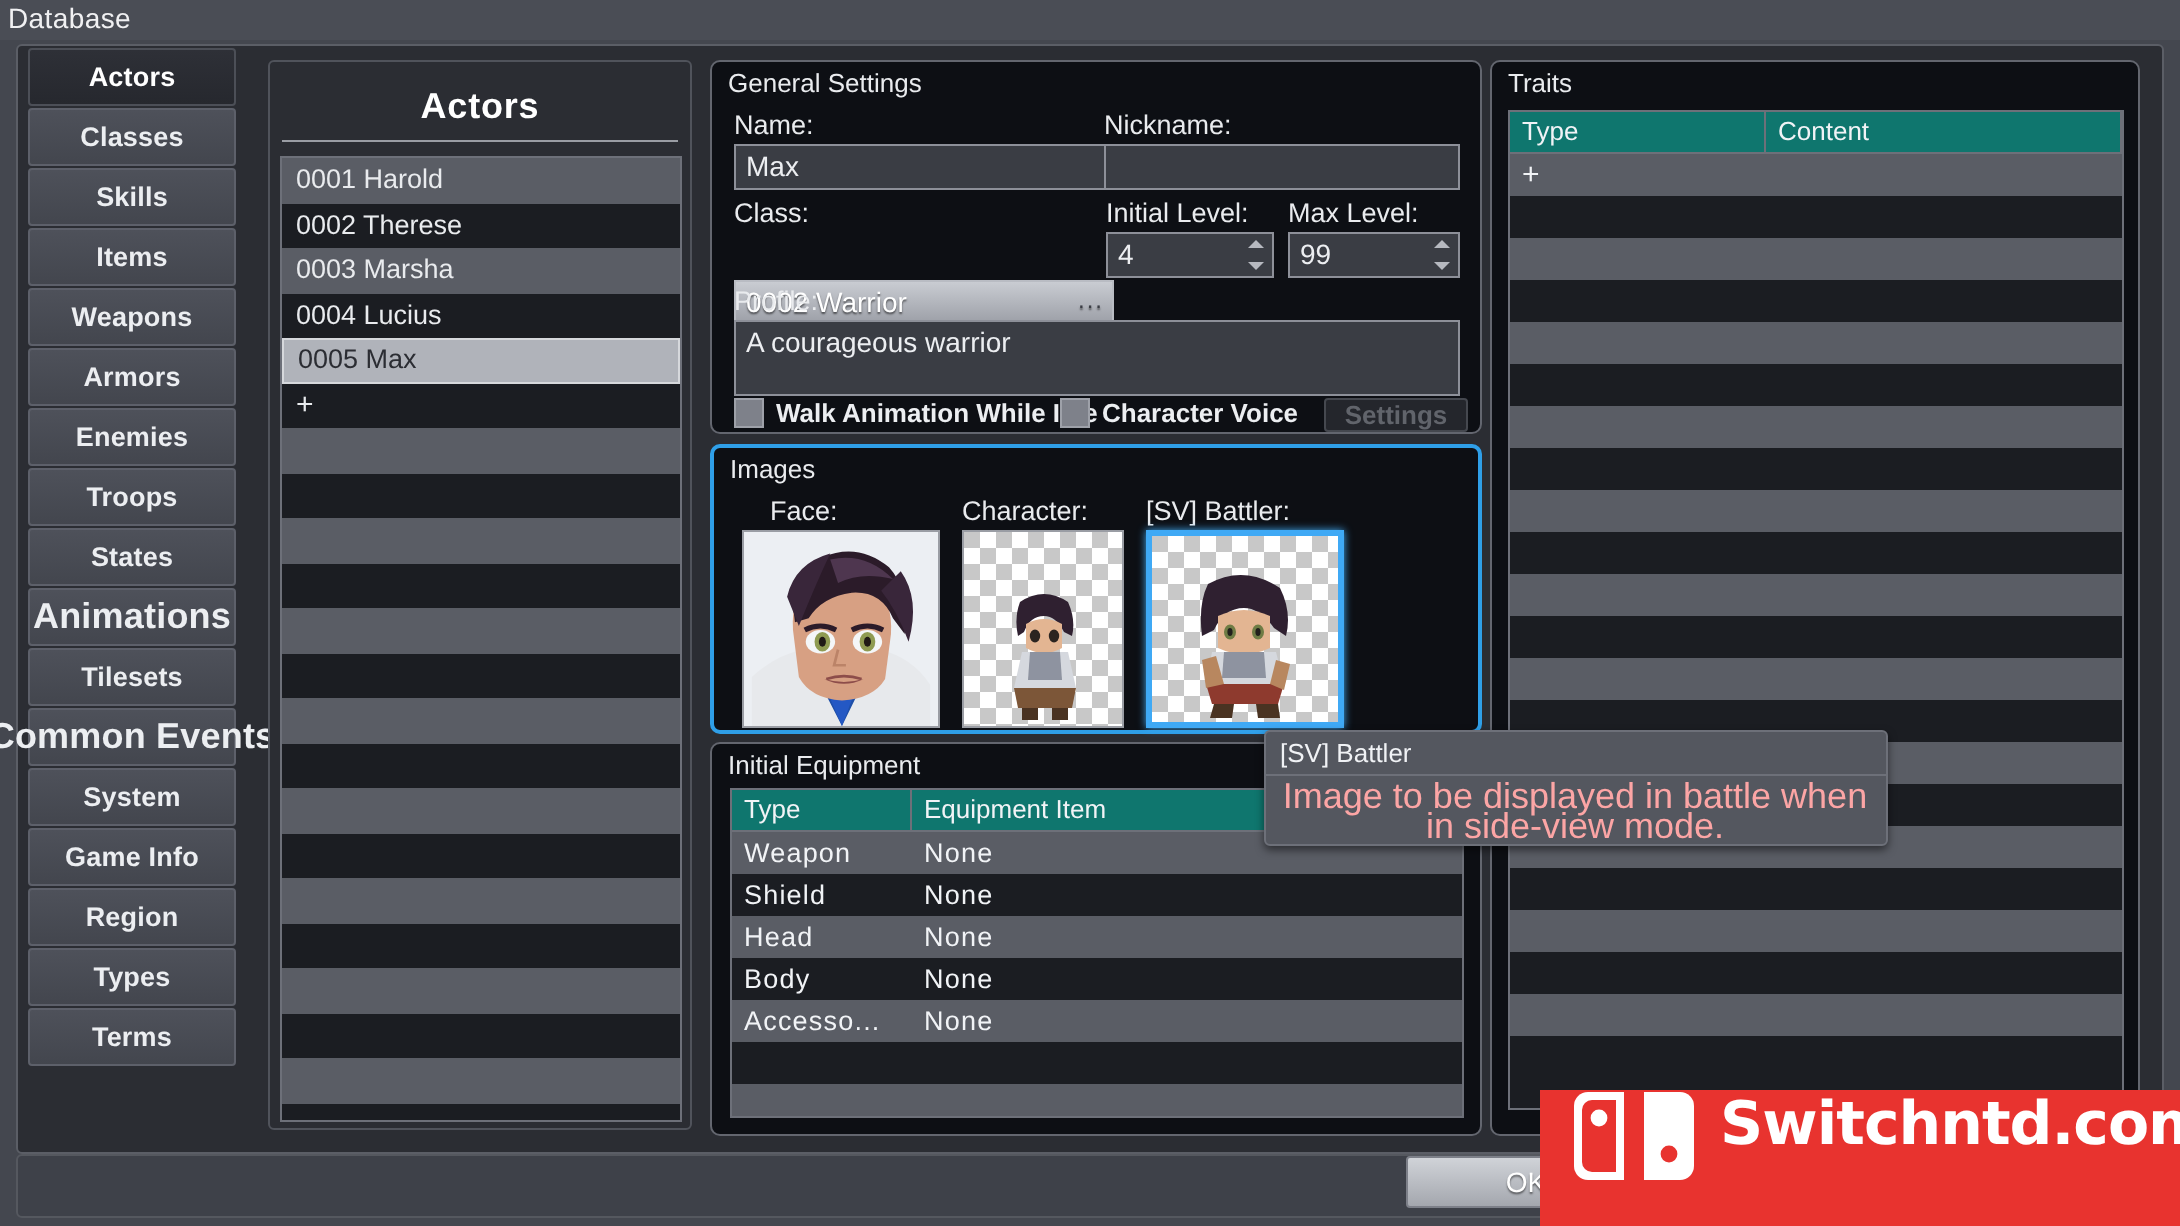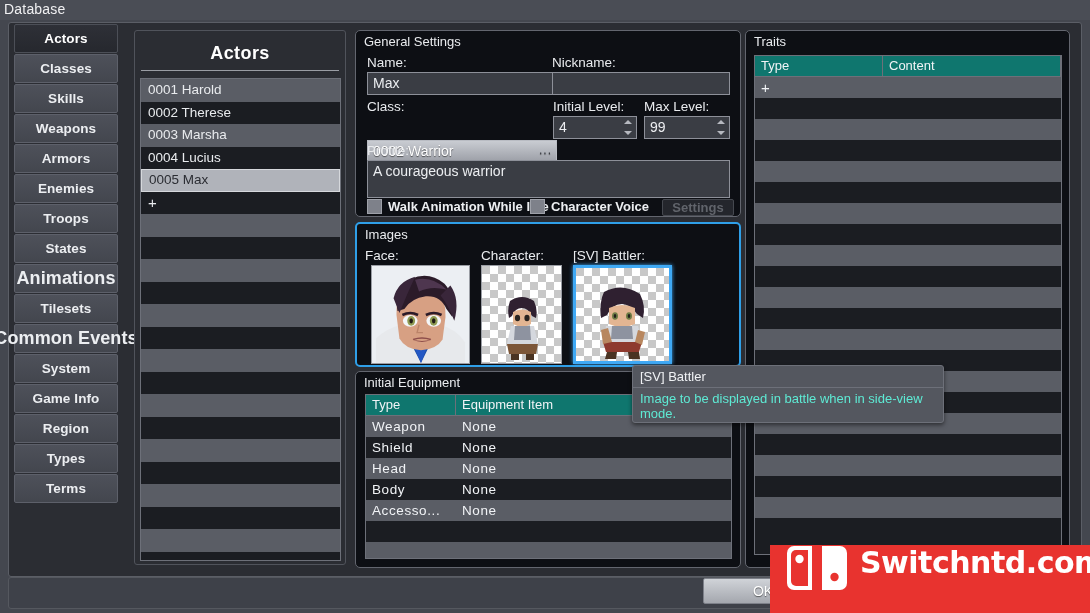--- a/index.html
+++ b/index.html
@@ -294,24 +294,25 @@
     box-shadow: 0 2px 4px rgba(0,0,0,.5);
     z-index: 40;
   }
   .tt-title {
     color: #f0f2f5;
     font-size: 13px;
     padding: 3px 0 0 7px;
   }
   .tt-sep { height: 1px; background: #6d7079; margin: 3px 0 0 0; }
   .tt-body {
-    color: #5eead4;
-    font-size: 13px;
+    color: #fca5a5;
+    font-size: 18px;
     line-height: 15px;
     padding: 3px 8px 0 7px;
+    text-align: center;
   }
 
   
   .ok-btn {
     position: absolute;
     left: 703px; top: 578px;
     width: 120px; height: 26px;
     background: linear-gradient(to bottom, #d0d3d8 0%, #a4a7ae 100%);
     border: 1px solid #7d8089;
     border-radius: 2px;
@@ -361,20 +362,23 @@
       <div class="tab selected">
         <span>Actors</span>
       </div>
       <div class="tab">
         <span>Classes</span>
       </div>
       <div class="tab">
         <span>Skills</span>
       </div>
       <div class="tab">
+        <span>Items</span>
+      </div>
+      <div class="tab">
         <span>Weapons</span>
       </div>
       <div class="tab">
         <span>Armors</span>
       </div>
       <div class="tab">
         <span>Enemies</span>
       </div>
       <div class="tab">
         <span>Troops</span>
@@ -481,21 +485,21 @@
       <div class="checkrow" style="left:174px; top:168px;">
         <span class="checkbox"></span>
         <span>Character Voice</span>
       </div>
       <div class="settings-btn">Settings</div>
     </div>
 
     <div class="group focus" id="images-group">
       <div class="group-title">Images</div>
 
-      <div class="img-label" style="left:8px; top:24px;">Face:</div>
+      <div class="img-label" style="left:28px; top:24px;">Face:</div>
       <div class="img-slot" style="left:14px; top:41px; width:99px; height:99px;">
         <svg class="face-art" viewBox="0 0 99 99">
           <rect x="0" y="0" width="99" height="99" fill="#eceff3"></rect>
           <path d="M4 99 L4 74 Q16 63 30 60 L69 60 Q86 64 95 78 L95 99 Z" fill="#e7e9ec"></path>
           <path d="M30 60 L50 99 L69 60 Q58 71 44 69 Z" fill="#1e4fa8"></path>
           <path d="M34 62 L50 99 L64 62 Q52 74 40 70 Z" fill="#2458c4"></path>
           <path d="M33 24 Q50 14 66 25 Q76 35 75 52 L72 75 Q66 85 50 86 Q34 85 28 74 L25 50 Q24 33 33 24 Z" fill="#d7a083"></path>
           <path d="M26 46 Q22 22 40 13 Q58 5 74 18 Q85 30 82 52 L76 44 Q70 30 55 31 Q40 33 33 44 Z" fill="#2b1b29"></path>
           <path d="M22 33 Q26 16 44 11 Q36 28 28 48 Z" fill="#39263a"></path>
           <path d="M80 20 Q90 34 84 56 Q78 40 70 30 Z" fill="#39263a"></path>

